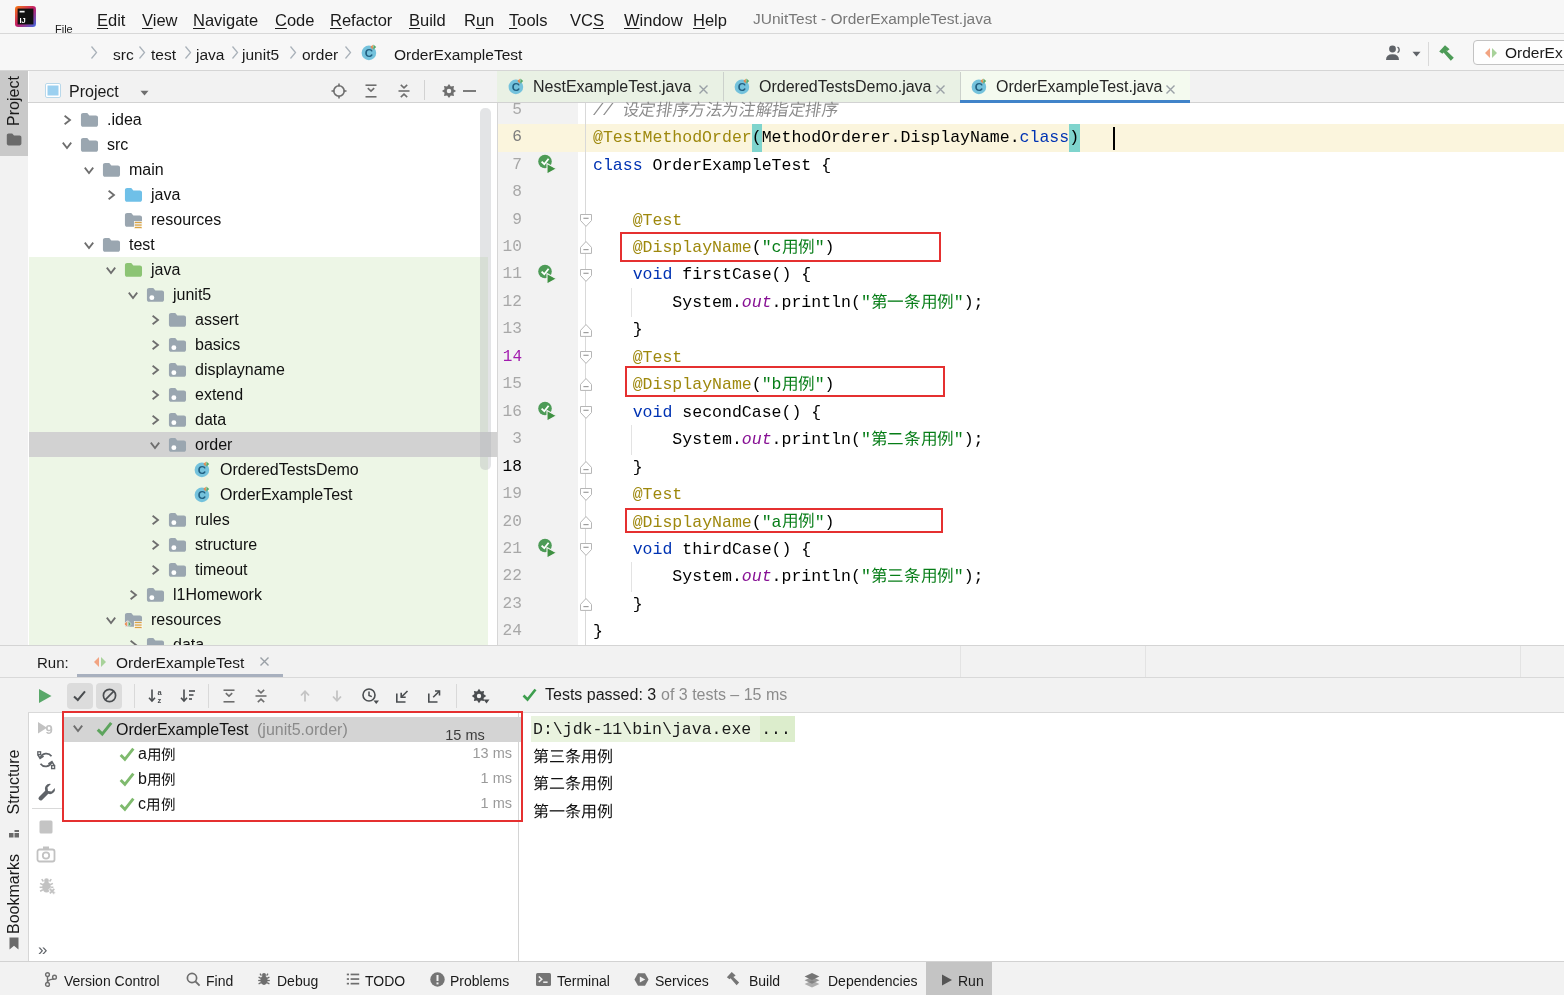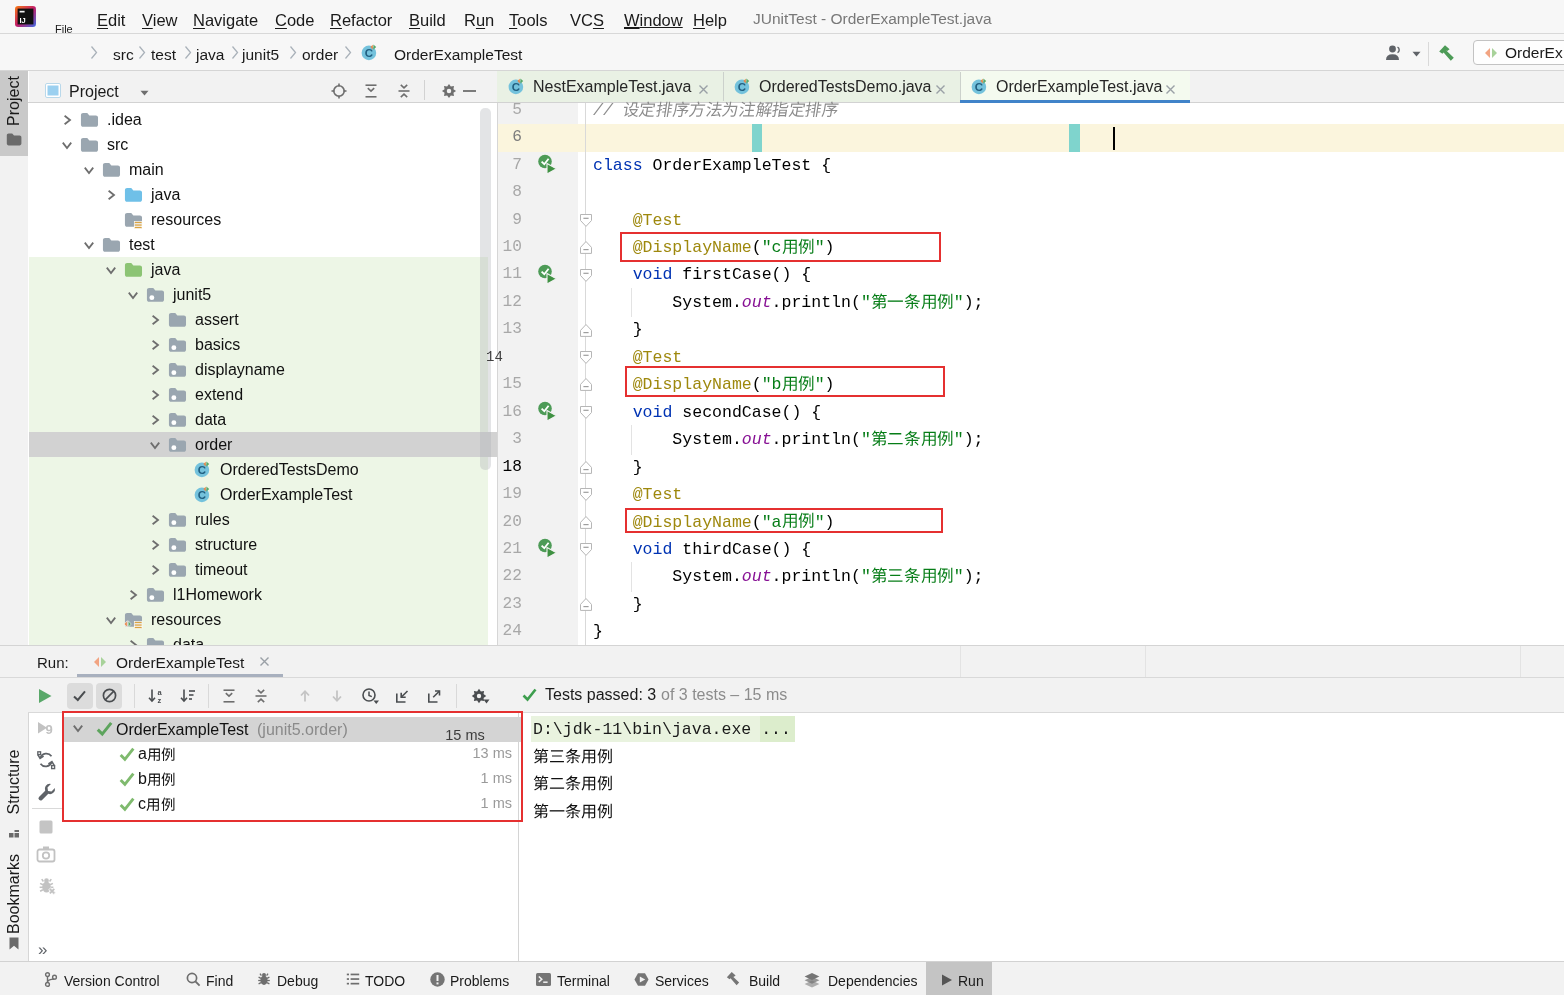--- a/index.html
+++ b/index.html
@@ -36,21 +36,21 @@
     <div style="position:absolute;left:55px;top:23px;font-size:11px;color:#1a1a1a;white-space:pre;"><u>F</u>ile</div>
     <div style="position:absolute;left:97px;top:10.5px;font-size:16.5px;color:#1a1a1a;white-space:pre;"><u>E</u>dit</div>
     <div style="position:absolute;left:142px;top:10.5px;font-size:16.5px;color:#1a1a1a;white-space:pre;"><u>V</u>iew</div>
     <div style="position:absolute;left:193px;top:10.5px;font-size:16.5px;color:#1a1a1a;white-space:pre;"><u>N</u>avigate</div>
     <div style="position:absolute;left:275px;top:10.5px;font-size:16.5px;color:#1a1a1a;white-space:pre;"><u>C</u>ode</div>
     <div style="position:absolute;left:330px;top:10.5px;font-size:16.5px;color:#1a1a1a;white-space:pre;"><u>R</u>efactor</div>
     <div style="position:absolute;left:409px;top:10.5px;font-size:16.5px;color:#1a1a1a;white-space:pre;"><u>B</u>uild</div>
     <div style="position:absolute;left:464px;top:10.5px;font-size:16.5px;color:#1a1a1a;white-space:pre;">R<u>u</u>n</div>
     <div style="position:absolute;left:509px;top:10.5px;font-size:16.5px;color:#1a1a1a;white-space:pre;"><u>T</u>ools</div>
     <div style="position:absolute;left:570px;top:10.5px;font-size:16.5px;color:#1a1a1a;white-space:pre;">VC<u>S</u></div>
-    <div style="position:absolute;left:624px;top:10.5px;font-size:16.5px;color:#1a1a1a;white-space:pre;text-decoration:underline;"><u>W</u>indow</div>
+    <div style="position:absolute;left:624px;top:10.5px;font-size:16.5px;color:#1a1a1a;white-space:pre;"><u>W</u>indow</div>
     <div style="position:absolute;left:693px;top:10.5px;font-size:16.5px;color:#1a1a1a;white-space:pre;"><u>H</u>elp</div>
     <div style="position:absolute;left:753px;top:9.5px;font-size:15.5px;color:#787878;white-space:pre;">JUnitTest - OrderExampleTest.java</div>
     <div style="position:absolute;left:0px;top:34px;width:1564px;height:37px;background:#f7f7f7;"></div>
     <div style="position:absolute;left:0px;top:70px;width:1564px;height:1px;background:#d5d5d5;"></div>
     <div style="position:absolute;left:15px;top:45.5px;font-size:15.5px;color:#1a1a1a;white-space:pre;font-weight:bold;margin-top:24px;">JUnitTest</div>
     <svg style="position:absolute;left:90px;top:45px;" width="8" height="15" viewBox="0 0 8 15">
       <polyline points="1.5,1.5 6.5,7.5 1.5,13.5" fill="none" stroke="#aab2ba" stroke-width="1.3"></polyline>
     </svg>
     <svg style="position:absolute;left:138px;top:45px;" width="8" height="15" viewBox="0 0 8 15">
       <polyline points="1.5,1.5 6.5,7.5 1.5,13.5" fill="none" stroke="#aab2ba" stroke-width="1.3"></polyline>
@@ -416,21 +416,21 @@
     <div style="position:absolute;left:631px;top:562.4px;width:1px;height:29.450000000000045px;background:#e3e3e3;"></div>
     <div style="position:absolute;left:486px;top:96.8px;width:36px;text-align:right;font-family:'Liberation Mono',monospace;font-size:16.2px;line-height:27.45px;color:#a8a8a8;">5</div>
     <div style="position:absolute;left:486px;top:124.2px;width:36px;text-align:right;font-family:'Liberation Mono',monospace;font-size:16.2px;line-height:27.45px;color:#7c7c7c;">6</div>
     <div style="position:absolute;left:486px;top:151.7px;width:36px;text-align:right;font-family:'Liberation Mono',monospace;font-size:16.2px;line-height:27.45px;color:#a8a8a8;">7</div>
     <div style="position:absolute;left:486px;top:179.1px;width:36px;text-align:right;font-family:'Liberation Mono',monospace;font-size:16.2px;line-height:27.45px;color:#a8a8a8;">8</div>
     <div style="position:absolute;left:486px;top:206.6px;width:36px;text-align:right;font-family:'Liberation Mono',monospace;font-size:16.2px;line-height:27.45px;color:#a8a8a8;">9</div>
     <div style="position:absolute;left:486px;top:234.0px;width:36px;text-align:right;font-family:'Liberation Mono',monospace;font-size:16.2px;line-height:27.45px;color:#a8a8a8;">10</div>
     <div style="position:absolute;left:486px;top:261.4px;width:36px;text-align:right;font-family:'Liberation Mono',monospace;font-size:16.2px;line-height:27.45px;color:#a8a8a8;">11</div>
     <div style="position:absolute;left:486px;top:288.9px;width:36px;text-align:right;font-family:'Liberation Mono',monospace;font-size:16.2px;line-height:27.45px;color:#a8a8a8;">12</div>
     <div style="position:absolute;left:486px;top:316.4px;width:36px;text-align:right;font-family:'Liberation Mono',monospace;font-size:16.2px;line-height:27.45px;color:#a8a8a8;">13</div>
-    <div style="position:absolute;left:486px;top:343.8px;width:36px;text-align:left;font-family:'Liberation Mono',monospace;font-size:14px;line-height:27.45px;color:#404040;">14</div>
+    <div style="position:absolute;left:486px;top:343.8px;width:36px;text-align:right;font-family:'Liberation Mono',monospace;font-size:16px;line-height:27.45px;color:#a21caf;">14</div>
     <div style="position:absolute;left:486px;top:371.2px;width:36px;text-align:right;font-family:'Liberation Mono',monospace;font-size:16.2px;line-height:27.45px;color:#a8a8a8;">15</div>
     <div style="position:absolute;left:486px;top:398.7px;width:36px;text-align:right;font-family:'Liberation Mono',monospace;font-size:16.2px;line-height:27.45px;color:#a8a8a8;">16</div>
     <div style="position:absolute;left:486px;top:426.1px;width:36px;text-align:right;font-family:'Liberation Mono',monospace;font-size:16.2px;line-height:27.45px;color:#a8a8a8;">3</div>
     <div style="position:absolute;left:486px;top:453.6px;width:36px;text-align:right;font-family:'Liberation Mono',monospace;font-size:16.2px;line-height:27.45px;color:#000000;">18</div>
     <div style="position:absolute;left:486px;top:481.0px;width:36px;text-align:right;font-family:'Liberation Mono',monospace;font-size:16.2px;line-height:27.45px;color:#a8a8a8;">19</div>
     <div style="position:absolute;left:486px;top:508.5px;width:36px;text-align:right;font-family:'Liberation Mono',monospace;font-size:16.2px;line-height:27.45px;color:#a8a8a8;">20</div>
     <div style="position:absolute;left:486px;top:536.0px;width:36px;text-align:right;font-family:'Liberation Mono',monospace;font-size:16.2px;line-height:27.45px;color:#a8a8a8;">21</div>
     <div style="position:absolute;left:486px;top:563.4px;width:36px;text-align:right;font-family:'Liberation Mono',monospace;font-size:16.2px;line-height:27.45px;color:#a8a8a8;">22</div>
     <div style="position:absolute;left:486px;top:590.9px;width:36px;text-align:right;font-family:'Liberation Mono',monospace;font-size:16.2px;line-height:27.45px;color:#a8a8a8;">23</div>
     <div style="position:absolute;left:486px;top:618.3px;width:36px;text-align:right;font-family:'Liberation Mono',monospace;font-size:16.2px;line-height:27.45px;color:#a8a8a8;">24</div>
@@ -522,20 +522,21 @@
             <path d="M139 294H428V352H139ZM138 474H427V531H138ZM137 663H426V722H137ZM583 513H934V579H583ZM191 129H370V189H191ZM510 91H888V154H510ZM511 700H960V767H511ZM714 418H785V959H714ZM262 322H317V907H262ZM865 91H932Q932 91 932 101Q932 111 931 119Q928 202 923 254Q918 306 911 334Q904 362 893 374Q883 386 871 392Q858 397 839 399Q824 401 795 400Q766 400 735 398Q734 384 729 366Q725 348 717 336Q747 338 772 339Q797 340 807 340Q818 340 825 338Q832 337 836 331Q843 323 848 299Q853 275 857 227Q861 179 865 101ZM585 420 649 432Q634 502 609 566Q583 630 552 676Q545 671 535 665Q524 659 513 653Q502 648 494 645Q526 602 549 543Q572 483 585 420ZM189 39 257 54Q239 121 213 185Q187 249 155 304Q124 360 88 402Q82 396 72 388Q62 380 51 371Q40 363 32 358Q85 301 126 216Q166 132 189 39ZM109 294H173V560Q173 606 170 659Q167 712 158 766Q150 820 133 870Q117 921 90 963Q84 957 74 950Q63 944 53 937Q42 931 34 928Q68 874 84 811Q100 747 104 681Q109 616 109 560ZM407 294H470V875Q470 898 465 914Q459 930 443 938Q427 947 403 949Q379 951 341 951Q339 937 334 919Q328 900 321 887Q347 888 367 888Q387 888 393 887Q407 887 407 874ZM653 111H722Q714 179 695 240Q675 300 636 347Q598 395 530 426Q524 414 511 399Q499 384 488 375Q547 349 581 308Q614 268 630 217Q646 167 653 111ZM357 129H372L383 126L429 155Q418 186 403 219Q388 253 371 284Q355 315 339 338Q330 331 315 322Q300 313 288 308Q302 286 315 257Q328 227 339 197Q351 166 357 142Z"></path>
           </svg><svg class="cj" viewBox="0 0 1000 1000">
             <path d="M441 44H515V328Q515 353 529 361Q543 369 592 369Q601 369 622 369Q644 369 672 369Q700 369 729 369Q758 369 781 369Q805 369 817 369Q845 369 859 360Q872 351 878 323Q884 296 887 243Q899 251 920 259Q940 267 956 270Q951 336 938 373Q926 409 898 423Q871 437 821 437Q814 437 790 437Q766 437 735 437Q704 437 673 437Q642 437 619 437Q595 437 588 437Q530 437 498 428Q466 419 453 395Q441 371 441 328ZM837 99 894 155Q841 176 773 195Q706 214 634 230Q562 246 495 259Q492 247 485 230Q478 214 471 202Q536 189 604 173Q672 156 734 137Q795 118 837 99ZM441 521H912V955H838V585H512V959H441ZM478 685H865V746H478ZM475 851H867V913H475ZM31 570Q76 559 133 543Q190 527 253 509Q317 490 381 471L390 541Q302 568 213 595Q124 622 53 643ZM44 242H376V313H44ZM184 40H257V871Q257 903 249 920Q242 937 222 946Q202 954 170 957Q138 960 88 959Q86 945 79 925Q72 905 65 890Q99 891 127 891Q155 891 165 891Q175 890 179 886Q184 882 184 872Z"></path>
           </svg><svg class="cj" viewBox="0 0 1000 1000">
             <path d="M211 348H795V421H211ZM499 585H836V655H499ZM460 382H538V889L460 878ZM224 502 300 510Q280 661 231 775Q182 889 97 963Q92 956 81 946Q70 937 58 927Q46 918 36 913Q120 848 164 743Q208 638 224 502ZM272 630Q298 706 340 754Q382 801 437 826Q492 851 559 860Q625 869 702 869Q713 869 738 869Q763 869 794 869Q826 869 859 869Q892 869 919 868Q946 868 960 868Q955 877 949 891Q943 904 938 919Q934 933 932 944H882H698Q609 944 533 932Q458 921 397 890Q337 859 290 802Q243 744 211 653ZM82 153H918V371H841V224H156V371H82ZM426 54 500 33Q517 62 535 96Q552 131 559 156L482 180Q475 156 459 120Q443 84 426 54Z"></path>
           </svg><svg class="cj" viewBox="0 0 1000 1000">
             <path d="M42 569Q84 559 136 545Q189 531 247 514Q306 497 364 481L373 549Q291 574 208 599Q125 623 57 643ZM55 242H362V313H55ZM182 40H254V866Q254 897 247 913Q239 929 221 938Q202 946 172 949Q143 952 96 952Q94 937 87 918Q81 898 73 883Q104 884 131 884Q157 884 164 884Q182 883 182 866ZM401 211H594V279H401ZM748 211H950V279H748ZM404 419H583V486H404ZM751 419H941V486H751ZM754 630H962V699H754ZM715 47H787V960H715ZM550 47H623V959H550ZM380 627H588V696H380Z"></path>
           </svg><svg class="cj" viewBox="0 0 1000 1000">
             <path d="M288 293H796V355H288ZM230 544H890V609H230ZM542 570H617V873Q617 907 607 924Q597 941 569 950Q542 958 497 959Q451 961 383 961Q381 945 373 926Q365 906 357 891Q394 892 427 892Q459 893 484 892Q508 892 517 892Q532 891 537 887Q542 883 542 872ZM869 544H882L895 540L949 563Q910 617 869 672Q827 726 789 764L729 734Q763 701 801 651Q839 602 869 555ZM772 293H791L808 289L857 326Q822 361 778 397Q734 432 685 463Q636 494 589 516Q582 506 569 493Q557 480 548 472Q589 453 632 424Q674 396 712 365Q749 335 772 308ZM157 152H951V222H157ZM120 152H193V430Q193 488 189 557Q186 626 175 698Q165 769 145 838Q125 906 94 963Q88 956 76 948Q64 940 52 933Q40 925 31 921Q61 867 79 804Q97 742 106 676Q115 610 118 547Q120 484 120 430ZM371 443 416 399Q463 418 517 443Q571 467 621 492Q672 516 705 536L658 586Q626 567 577 541Q528 516 474 490Q420 463 371 443ZM471 56 543 35Q561 65 580 102Q599 139 608 164L532 189Q523 163 505 125Q487 87 471 56Z"></path>
           </svg></span></span></div>
+    <div class="cl" style="top:124.2px"><span class="an">@TestMethodOrder</span>(MethodOrderer.DisplayName.<span class="kw">class</span>)</div>
     <div class="cl" style="top:151.7px"><span class="kw">class</span>&nbsp;OrderExampleTest&nbsp;{</div>
     <div class="cl" style="top:206.6px">&nbsp;&nbsp;&nbsp;&nbsp;<span class="an">@Test</span></div>
     <div class="cl" style="top:234.0px">&nbsp;&nbsp;&nbsp;&nbsp;<span class="an">@DisplayName</span>(<span class="st">"c<svg class="cj" viewBox="0 0 1000 1000">
           <path d="M196 110H843V182H196ZM196 343H841V414H196ZM190 582H843V653H190ZM153 110H227V473Q227 530 222 595Q217 660 204 727Q190 793 163 854Q135 915 90 965Q85 957 74 948Q63 938 52 929Q41 920 32 916Q74 869 98 814Q122 759 134 701Q146 642 150 584Q153 526 153 473ZM813 110H887V858Q887 894 877 913Q866 932 841 942Q816 951 771 953Q726 955 655 954Q652 940 645 919Q637 897 629 882Q664 883 697 883Q729 884 753 883Q777 883 786 883Q801 882 807 877Q813 872 813 858ZM467 137H543V951H467Z"></path>
         </svg><svg class="cj" viewBox="0 0 1000 1000">
           <path d="M297 95H645V166H297ZM411 123 482 134Q465 230 440 319Q414 408 382 485Q349 562 308 620Q302 614 291 605Q281 597 270 588Q259 579 250 574Q291 520 321 448Q352 377 375 294Q397 210 411 123ZM406 317H579V386H385ZM555 317H568L581 315L625 326Q599 566 524 723Q448 880 333 961Q325 947 311 930Q298 913 285 903Q355 859 411 778Q466 697 504 584Q541 471 555 333ZM358 590 399 539Q422 554 447 574Q473 594 495 613Q518 633 532 648L489 707Q476 690 453 670Q431 650 406 628Q382 607 358 590ZM690 156H756V715H690ZM853 45H924V858Q924 893 914 911Q905 929 883 938Q861 947 823 950Q784 953 727 952Q724 937 717 916Q709 894 701 878Q746 880 782 880Q819 880 831 880Q843 879 848 875Q853 870 853 858ZM212 41 280 60Q256 142 224 223Q192 304 153 376Q115 449 71 504Q68 496 61 481Q54 466 47 451Q40 437 33 427Q90 356 137 254Q183 151 212 41ZM142 298 211 229 212 230V958H142Z"></path>
         </svg>"</span>)</div>
     <div class="cl" style="top:261.4px">&nbsp;&nbsp;&nbsp;&nbsp;<span class="kw">void</span>&nbsp;firstCase()&nbsp;{</div>
     <div class="cl" style="top:288.9px">&nbsp;&nbsp;&nbsp;&nbsp;&nbsp;&nbsp;&nbsp;&nbsp;System.<span class="fd">out</span>.println(<span class="st">"<svg class="cj" viewBox="0 0 1000 1000">
           <path d="M199 479H795V386H131V322H868V543H199ZM168 479H239Q235 516 229 556Q223 597 217 634Q211 672 205 700H131Q139 670 145 632Q152 594 158 555Q164 515 168 479ZM183 636H847V700H164ZM827 636H902Q902 636 902 647Q901 658 900 666Q889 771 878 822Q867 873 847 892Q834 905 820 910Q805 916 783 917Q765 918 730 918Q696 918 657 916Q656 900 651 881Q645 861 636 847Q673 851 705 852Q737 853 750 852Q763 852 772 851Q780 849 786 844Q799 831 808 787Q818 742 827 645ZM457 339H531V960H457ZM437 654 496 680Q453 740 391 794Q329 848 259 891Q188 933 119 961Q114 952 105 940Q97 929 87 919Q78 908 70 902Q139 879 209 841Q279 802 338 754Q398 706 437 654ZM195 126H507V184H195ZM576 126H947V184H576ZM212 35 281 52Q252 130 206 201Q160 271 109 319Q103 313 91 306Q80 300 68 293Q56 286 46 282Q100 237 143 172Q186 107 212 35ZM598 35 670 52Q648 127 610 196Q573 265 530 312Q523 307 511 299Q499 291 486 284Q474 277 464 273Q510 230 544 167Q578 104 598 35ZM264 171 327 151Q346 181 363 218Q380 255 387 281L321 305Q314 278 298 240Q282 202 264 171ZM677 174 739 150Q765 179 791 215Q816 251 828 278L763 306Q752 279 728 241Q703 204 677 174Z"></path>

